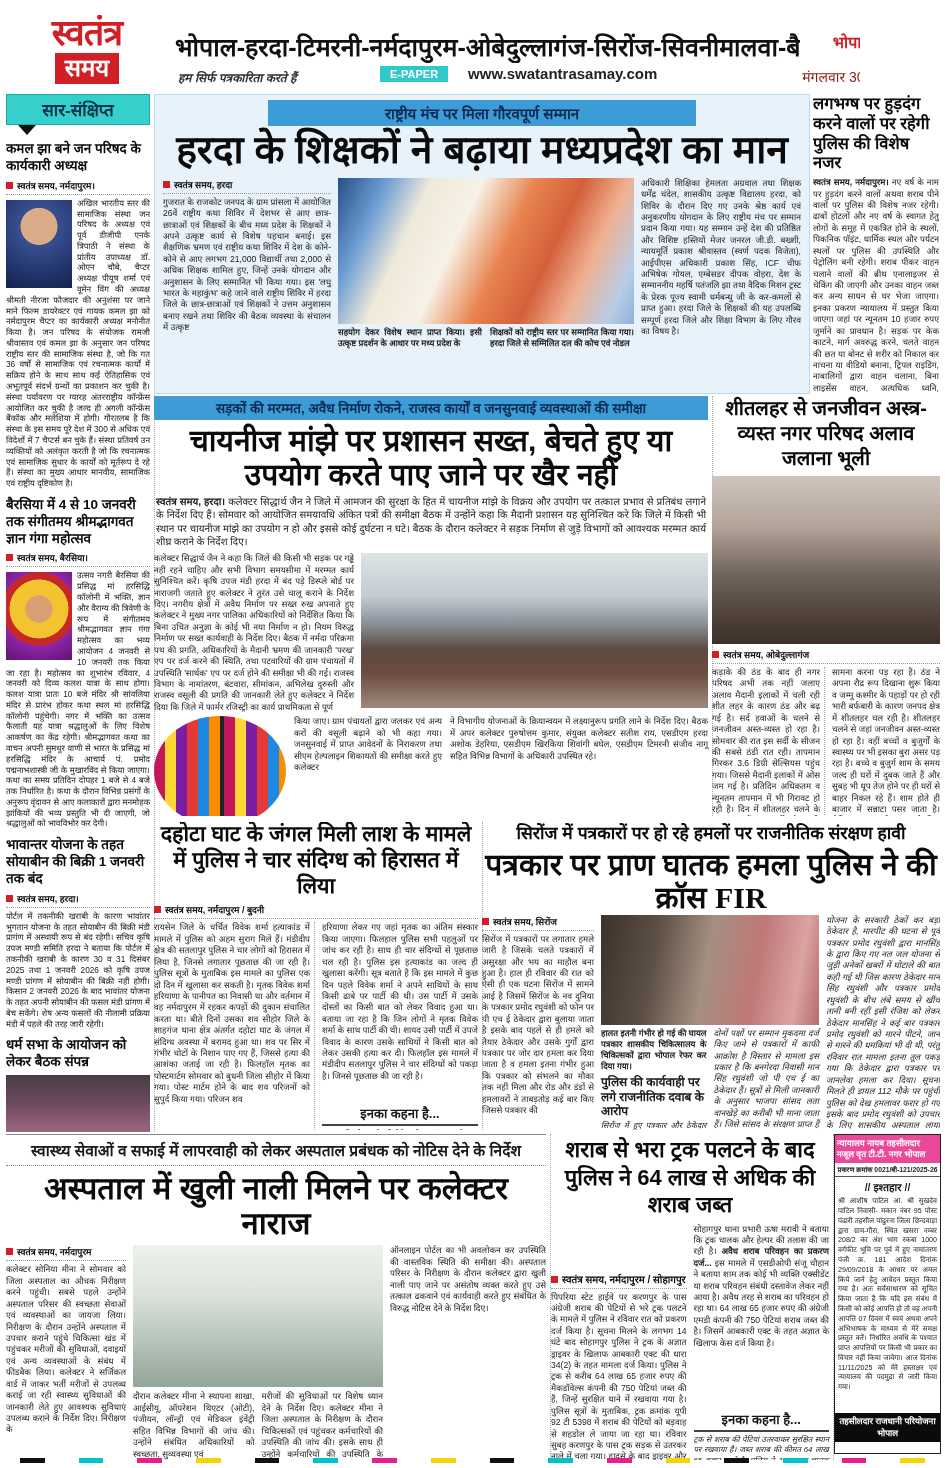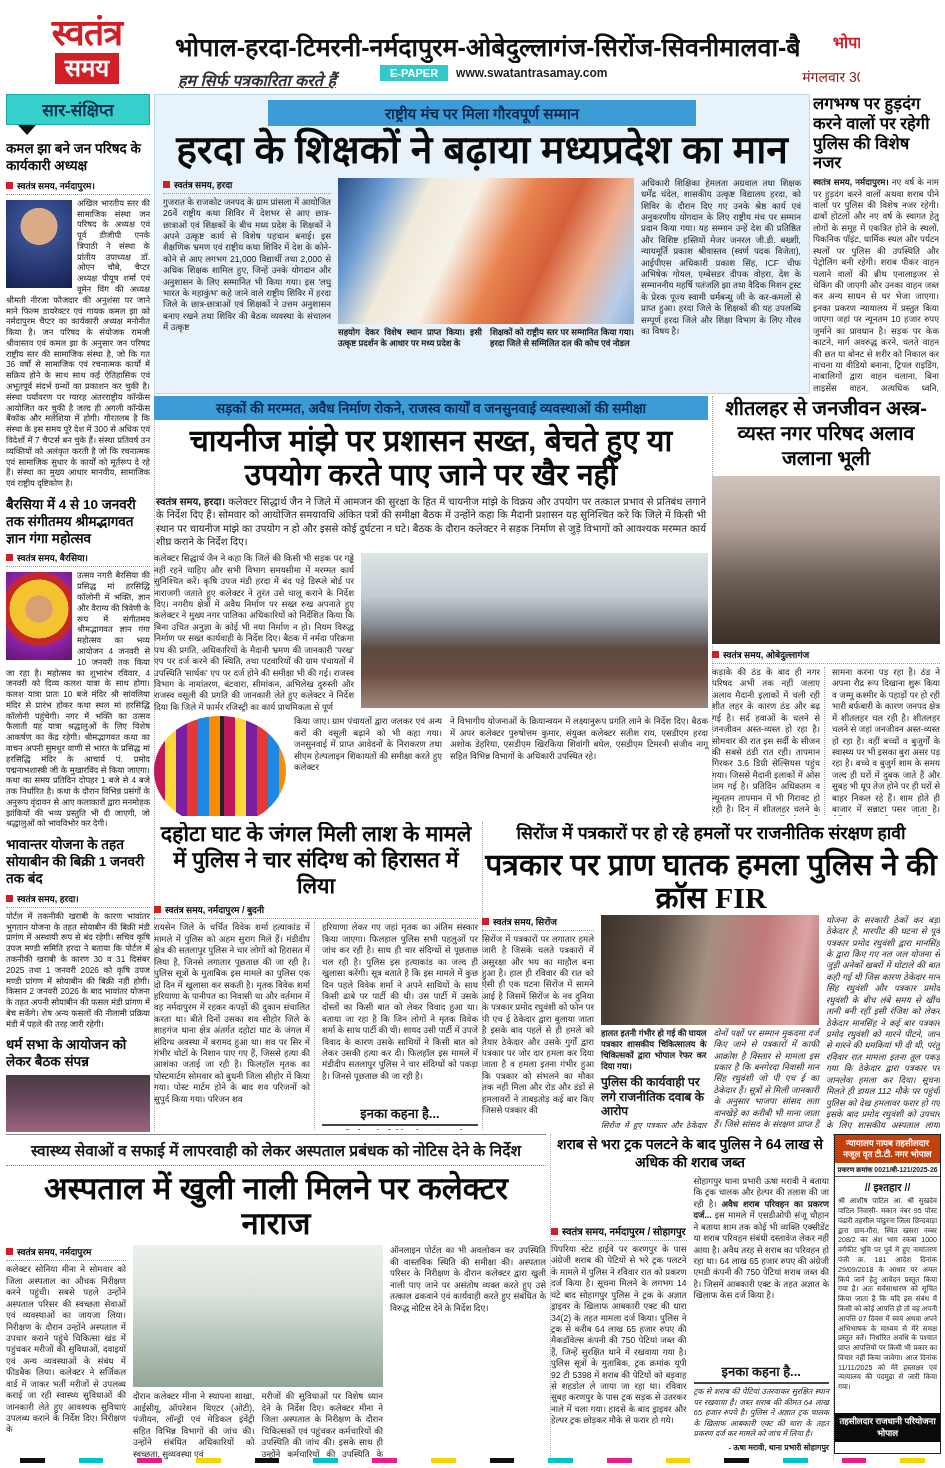--- a/index.html
+++ b/index.html
@@ -4,23 +4,23 @@
 <style>
   html,body{margin:0;padding:0;background:#f2f2f2;}
   .page{position:relative;width:945px;height:1468px;background:#fff;margin:0 auto;
         font-family:"Liberation Sans","DejaVu Sans",sans-serif;color:#1a1a1a;overflow:hidden;}
   .abs{position:absolute;overflow:hidden;}
   
   .mast-logo1{font-size:36px;font-weight:bold;color:#d21f26;line-height:1;letter-spacing:-1px;}
   .mast-logo2{display:inline-block;background:#d21f26;color:#fff;font-size:24px;font-weight:bold;
               padding:1px 10px;margin-top:2px;line-height:1.2;}
   .cities{font-size:25px;font-weight:bold;color:#111;white-space:nowrap;}
-  .tagline{font-size:16px;font-style:italic;font-weight:bold;color:#333;text-decoration:underline;}
+  .tagline{font-size:12px;font-style:italic;font-weight:bold;color:#333;}
   .epaper{background:#2fc9c9;color:#fff;font-size:11px;font-weight:bold;padding:2px 10px;}
-  .website{font-size:12px;font-weight:bold;color:#222;}
+  .website{font-size:15px;font-weight:bold;color:#222;}
   .edition-name{color:#d21f26;font-weight:bold;font-size:16px;}
   .page-num{display:inline-block;width:30px;height:30px;border:2px solid #2fc9c9;border-radius:50%;
             text-align:center;line-height:28px;font-size:15px;font-weight:bold;color:#111;background:#fff;}
   .mast-date{font-size:14px;font-weight:normal;color:#8c1d18;}
   
   .kicker{background:#3d9bd6;color:#0d2b55;font-weight:bold;text-align:center;padding:3px 4px;}
   .headline{font-weight:bold;color:#0b0b0b;text-align:center;line-height:1.12;}
   .byline{font-weight:bold;font-size:9px;color:#111;border-bottom:1px dotted #999;padding-bottom:2px;margin-bottom:3px;white-space:nowrap;}
   .byline .sq{display:inline-block;width:7px;height:7px;background:#d21f26;margin-right:4px;}
   .bodytext{font-size:8.6px;line-height:1.33;text-align:justify;color:#222;}
@@ -43,42 +43,42 @@
   .ph-meeting{background:linear-gradient(180deg,#dde4e6 0%,#c2ccd1 28%,#8a939b 45%,#5b4a41 62%,#6d4c41 78%,#9e8a7d 100%);}
   .ph-spool{border-radius:50%;background:repeating-linear-gradient(90deg,#c2185b 0 11px,#fdd835 11px 22px,#7b1fa2 22px 33px,#e53935 33px 44px,#1e88e5 44px 55px,#fb8c00 55px 66px,#222 66px 70px);}
   .ph-cold{background:linear-gradient(180deg,#cfc4bd 0%,#b3a49a 30%,#6d6159 60%,#4e4038 85%,#3b2f29 100%);}
   .ph-journo{background:linear-gradient(100deg,#3c322b 0%,#5c4f45 25%,#a48f80 48%,#c07878 70%,#dba3a3 88%,#b56b6b 100%);}
   .ph-hospital{background:linear-gradient(180deg,#eef1ed 0%,#dbe3dc 35%,#b9c6bc 65%,#93a697 100%);}
   .ph-portrait{background:radial-gradient(circle at 50% 30%,#d9ab87 0 26%,#384f8f 27%,#22336b 70%,#16224d 100%);}
   .ph-turban{background:radial-gradient(circle at 50% 42%,#d9a074 0 22%,#f4c430 23% 48%,#c62828 49% 60%,#8e24aa 61%,#5e1670 100%);}
   .ph-group{background:linear-gradient(180deg,#4a3b45 0%,#6b4a5e 35%,#8d5b74 60%,#b07d96 100%);}
   
   .banner{font-size:15.5px;font-weight:bold;text-align:center;border-top:1px solid #888;border-bottom:1px dotted #888;padding:4px 2px;}
-  .notice-head{background:#c2410c;color:#fff;font-size:8.6px;font-weight:bold;text-align:center;padding:3px 8px;line-height:1.3;}
+  .notice-head{background:#ec4899;color:#fff;font-size:8.6px;font-weight:bold;text-align:left;padding:3px 2px;line-height:1.3;}
   .notice-case{font-size:6.8px;font-weight:bold;text-align:center;border-bottom:1px solid #555;padding:2px 0;}
   .notice-title{font-size:10.5px;font-weight:bold;text-align:center;margin:3px 0;}
   .notice-body{font-size:7.1px;line-height:1.38;text-align:justify;padding:0 3px;}
   .notice-foot{background:#0b0b0b;color:#fff;font-size:8.6px;font-weight:bold;text-align:center;padding:3px 1px;line-height:1.3;margin-top:4px;}
   .regrow{display:flex;gap:34px;align-items:center;}
   .regdash{width:26px;height:5px;}
   .c-k{background:#111;} .c-c{background:#00c4cc;} .c-m{background:#e91e8c;} .c-y{background:#f5d400;}
 </style>
 </head>
 <body>
 
 <div class="page">
 
   <div class="abs" style="left:0;top:7px;width:860px;height:88px;">
     <div class="abs" style="left:12px;top:8px;width:150px;height:76px;text-align:center;">
       <div class="mast-logo1">स्वतंत्र</div>
       <div class="mast-logo2">समय</div>
     </div>
     <div class="abs cities" style="left:175px;top:22px;width:625px;">भोपाल-हरदा-टिमरनी-नर्मदापुरम-ओबेदुल्लागंज-सिरोंज-सिवनीमालवा-बैरसिया</div>
     <div class="abs tagline" style="left:178px;top:62px;width:170px;">हम सिर्फ पत्रकारिता करते हैं</div>
-    <div class="abs" style="left:380px;top:58px;width:320px;display:flex;gap:8px;align-items:center;">
+    <div class="abs" style="left:380px;top:58px;width:320px;display:flex;gap:20px;align-items:center;">
       <span class="epaper">E-PAPER</span>
       <span class="website">www.swatantrasamay.com</span>
     </div>
     <div class="abs" style="left:812px;top:18px;width:125px;display:flex;gap:10px;align-items:center;justify-content:center;">
       <span class="edition-name">भोपाल</span>
       <span class="page-num">07</span>
     </div>
     <div class="abs mast-date" style="left:800px;top:60px;width:140px;text-align:center;">मंगलवार 30 दिसंबर 2025</div>
 
   </div>
@@ -230,21 +230,21 @@
         <div style="display:flex;gap:7px;margin-top:4px;">
           <div class="bodytext" style="flex:1;height:96px;">दौरान कलेक्टर मीना ने स्थापना शाखा, आईसीयू, ऑपरेशन थिएटर (ओटी), पंजीयन, लॉन्ड्री एवं मेडिकल इंवेंट्री सहित विभिन्न विभागों की जांच की। उन्होंने संबंधित अधिकारियों को स्वच्छता, सुव्यवस्था एवं</div>
           <div class="bodytext" style="flex:1;height:96px;">मरीजों की सुविधाओं पर विशेष ध्यान देने के निर्देश दिए। कलेक्टर मीना ने जिला अस्पताल के निरीक्षण के दौरान चिकित्सकों एवं पहुंचकर कर्मचारियों की उपस्थिति की जांच की। इसके साथ ही उन्होंने कर्मचारियों की उपस्थिति के निर्धारित</div>
         </div>
       </div>
       <div class="bodytext" style="flex:1;height:244px;">ऑनलाइन पोर्टल का भी अवलोकन कर उपस्थिति की वास्तविक स्थिति की समीक्षा की। अस्पताल परिसर के निरीक्षण के दौरान कलेक्टर द्वारा खुली नाली पाए जाने पर असंतोष व्यक्त करते हुए उसे तत्काल ढकवाने एवं कार्यवाही करते हुए संबंधित के विरुद्ध नोटिस देने के निर्देश दिए।</div>
     </div>
   </div>
 
   <div class="abs dotcol" style="left:551px;top:1134px;width:278px;height:326px;padding-right:4px;">
-    <div class="headline" style="font-size:14px;line-height:1.25;margin:2px 0 5px;">शराब से भरा ट्रक पलटने के बाद पुलिस ने 64 लाख से अधिक की शराब जब्त</div>
+    <div class="headline" style="font-size:22px;line-height:1.25;margin:2px 0 5px;">शराब से भरा ट्रक पलटने के बाद पुलिस ने 64 लाख से अधिक की शराब जब्त</div>
     <div style="display:flex;gap:7px;">
       <div style="flex:1;">
         <div class="byline" style="font-size:10px;margin-top:48px;"><span class="sq"></span><span>स्वतंत्र समय, नर्मदापुरम / सोहागपुर</span></div>
         <div class="bodytext" style="height:250px;">पिपरिया स्टेट हाईवे पर करणपुर के पास अंग्रेजी शराब की पेटियों से भरे ट्रक पलटने के मामले में पुलिस ने रविवार रात को प्रकरण दर्ज किया है। सूचना मिलने के लगभग 14 घंटे बाद सोहागपुर पुलिस ने ट्रक के अज्ञात ड्राइवर के खिलाफ आबकारी एक्ट की धारा 34(2) के तहत मामला दर्ज किया। पुलिस ने ट्रक से करीब 64 लाख 65 हजार रुपए की मैकडॉवेल्स कंपनी की 750 पेटियां जब्त की हैं, जिन्हें सुरक्षित थाने में रखवाया गया है। पुलिस सूत्रों के मुताबिक, ट्रक क्रमांक यूपी 92 टी 5398 में शराब की पेटियों को बड़वाह से शहडोल ले जाया जा रहा था। रविवार सुबह करणपुर के पास ट्रक सड़क से उतरकर नाले में चला गया। हादसे के बाद ड्राइवर और हेल्पर ट्रक छोड़कर मौके से फरार हो गये।</div>
       </div>
       <div style="flex:1;">
         <div class="bodytext" style="height:182px;">
           <span>सोहागपुर थाना प्रभारी ऊषा मरावी ने बताया कि ट्रक चालक और हेल्पर की तलाश की जा रही है।</span>
           <span style="font-weight:bold;">अवैध शराब परिवहन का प्रकरण दर्ज...</span>
           <span>इस मामले में एसडीओपी संजू चौहान ने बताया शाम तक कोई भी व्यक्ति एक्सीडेंट या शराब परिवहन संबंधी दस्तावेज लेकर नहीं आया है। अवैध तरह से शराब का परिवहन हो रहा था। 64 लाख 65 हजार रुपए की अंग्रेजी एमडी कंपनी की 750 पेटियां शराब जब्त की है। जिसमें आबकारी एक्ट के तहत अज्ञात के खिलाफ केस दर्ज किया है।</span>

